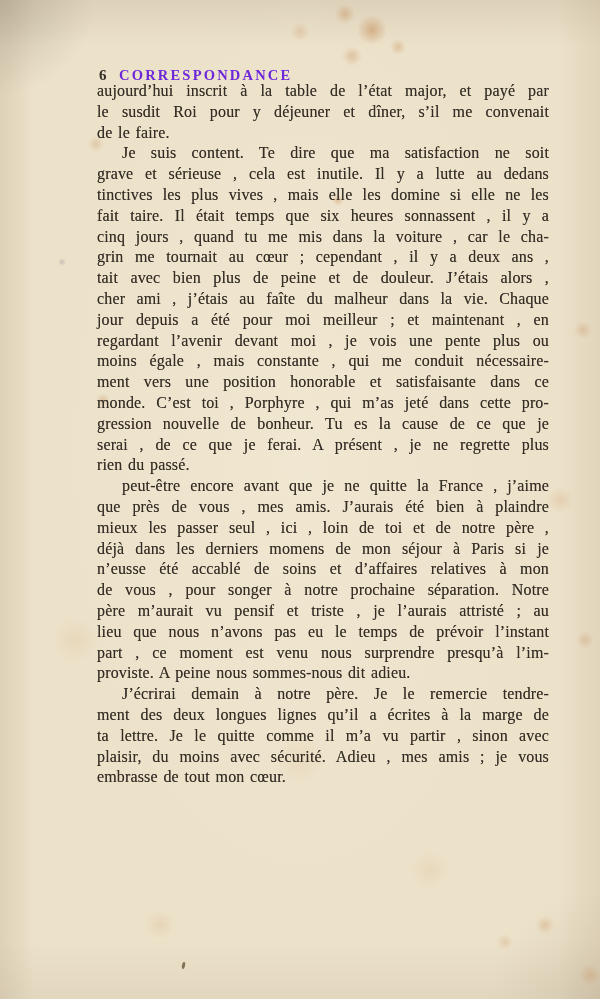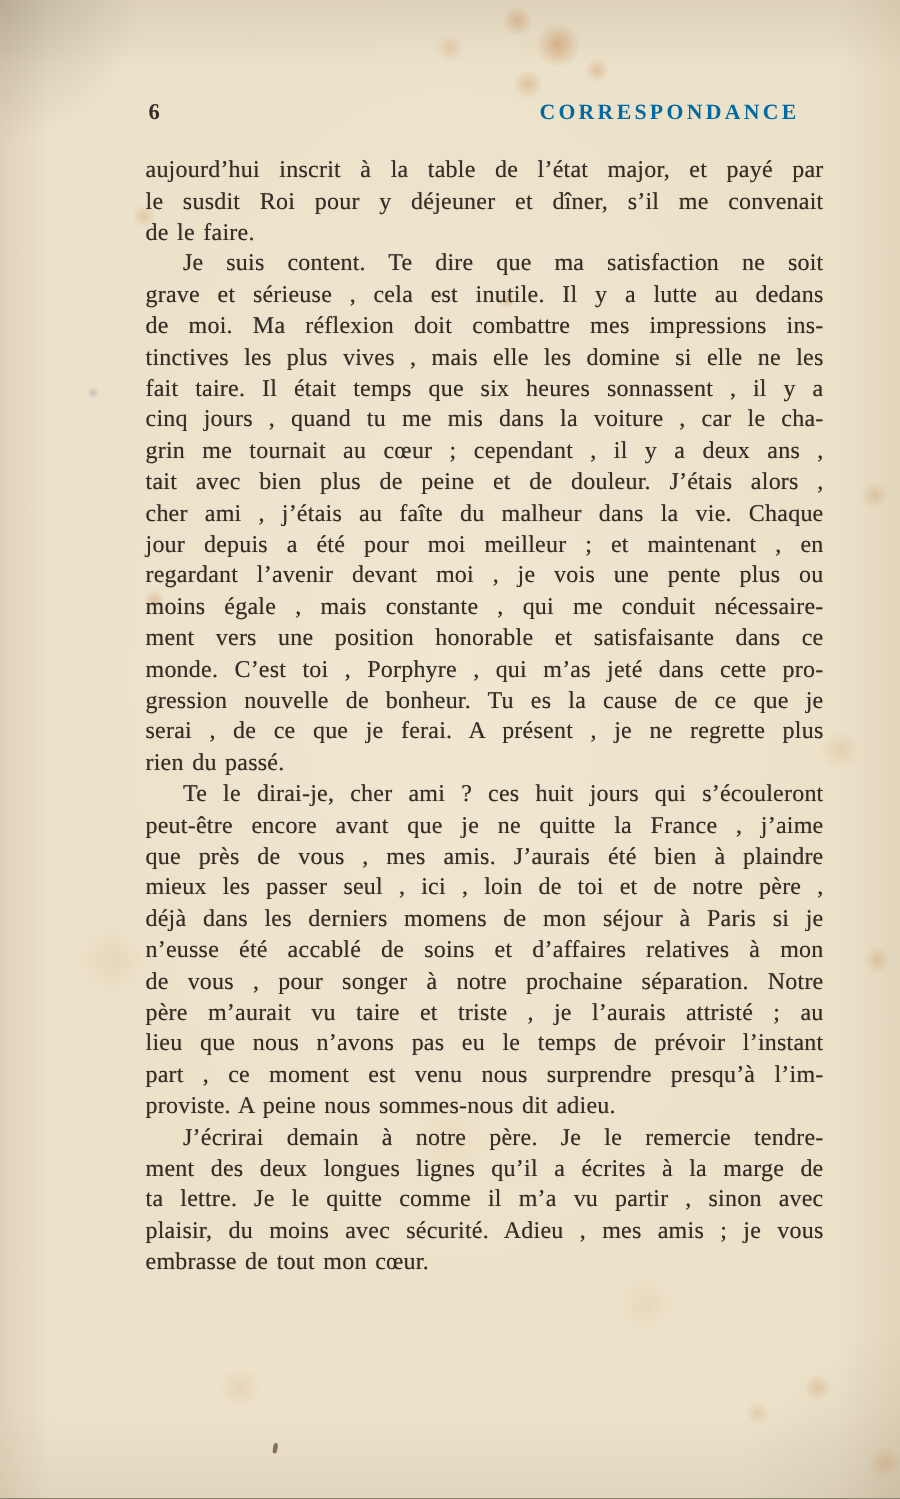--- a/index.html
+++ b/index.html
@@ -43,25 +43,25 @@
       radial-gradient(circle at 300px 760px, rgba(200,150,90,0.11) 0px, rgba(200,150,90,0) 26px),
       radial-gradient(circle at 430px 870px, rgba(200,150,90,0.12) 0px, rgba(200,150,90,0) 18px);
   }
   .speck{
     position:absolute;left:182px;top:962px;width:3px;height:7px;
     background:rgba(95,75,52,0.75);border-radius:45%;transform:rotate(10deg);
   }
   .running-head{position:absolute;top:66px;left:97px;width:452px;height:18px;}
   .pagenum{position:absolute;left:2px;top:1px;font-weight:bold;font-size:15px;letter-spacing:0.5px;}
   .title{
-    position:absolute;left:0;right:16px;top:1px;text-align:right;
+    position:absolute;left:0;right:0;top:1px;text-align:left;
     font-weight:bold;font-size:14.5px;letter-spacing:2.2px;padding-left:22px;
-    color:#0369a1;
+    color:#6d28d9;
   }
-  .bodytext{position:absolute;top:104px;left:97px;width:452px;}
+  .bodytext{position:absolute;top:81px;left:97px;width:452px;}
   .para{margin:0;}
   .line{
     font-size:16px;line-height:20.8px;
     text-align:justify;text-align-last:justify;
     word-spacing:1.5px;letter-spacing:0.15px;
     text-shadow:0 0 0.5px rgba(55,45,35,0.55);
     white-space:normal;
   }
   .para.indent .line:first-child{text-indent:25px;}
   .line.last{text-align-last:left;}
@@ -80,45 +80,43 @@
 
   <div class="bodytext">
     <div class="para">
       <div class="line">aujourd’hui inscrit à la table de l’état major, et payé par</div>
       <div class="line">le susdit Roi pour y déjeuner et dîner, s’il me convenait</div>
       <div class="line last">de le faire.</div>
     </div>
     <div class="para indent">
       <div class="line">Je suis content. Te dire que ma satisfaction ne soit</div>
       <div class="line">grave et sérieuse , cela est inutile. Il y a lutte au dedans</div>
-      <div class="line">de moi. Ma réflexion doit combattre mes impressions ins-</div>
       <div class="line">tinctives les plus vives , mais elle les domine si elle ne les</div>
       <div class="line">fait taire. Il était temps que six heures sonnassent , il y a</div>
       <div class="line">cinq jours , quand tu me mis dans la voiture , car le cha-</div>
       <div class="line">grin me tournait au cœur ; cependant , il y a deux ans ,</div>
       <div class="line">tait avec bien plus de peine et de douleur. J’étais alors ,</div>
       <div class="line">cher ami , j’étais au faîte du malheur dans la vie. Chaque</div>
       <div class="line">jour depuis a été pour moi meilleur ; et maintenant , en</div>
       <div class="line">regardant l’avenir devant moi , je vois une pente plus ou</div>
       <div class="line">moins égale , mais constante , qui me conduit nécessaire-</div>
       <div class="line">ment vers une position honorable et satisfaisante dans ce</div>
       <div class="line">monde. C’est toi , Porphyre , qui m’as jeté dans cette pro-</div>
       <div class="line">gression nouvelle de bonheur. Tu es la cause de ce que je</div>
       <div class="line">serai , de ce que je ferai. A présent , je ne regrette plus</div>
       <div class="line last">rien du passé.</div>
     </div>
     <div class="para indent">
-      <div class="line">Te le dirai-je, cher ami ? ces huit jours qui s’écouleront</div>
       <div class="line">peut-être encore avant que je ne quitte la France , j’aime</div>
       <div class="line">que près de vous , mes amis. J’aurais été bien à plaindre</div>
       <div class="line">mieux les passer seul , ici , loin de toi et de notre père ,</div>
       <div class="line">déjà dans les derniers momens de mon séjour à Paris si je</div>
       <div class="line">n’eusse été accablé de soins et d’affaires relatives à mon</div>
       <div class="line">de vous , pour songer à notre prochaine séparation. Notre</div>
-      <div class="line">père m’aurait vu taire et triste , je l’aurais attristé ; au</div>
+      <div class="line">père m’aurait vu pensif et triste , je l’aurais attristé ; au</div>
       <div class="line">lieu que nous n’avons pas eu le temps de prévoir l’instant</div>
       <div class="line">part , ce moment est venu nous surprendre presqu’à l’im-</div>
       <div class="line last">proviste. A peine nous sommes-nous dit adieu.</div>
     </div>
     <div class="para indent">
       <div class="line">J’écrirai demain à notre père. Je le remercie tendre-</div>
       <div class="line">ment des deux longues lignes qu’il a écrites à la marge de</div>
       <div class="line">ta lettre. Je le quitte comme il m’a vu partir , sinon avec</div>
       <div class="line">plaisir, du moins avec sécurité. Adieu , mes amis ; je vous</div>
       <div class="line last">embrasse de tout mon cœur.</div>

